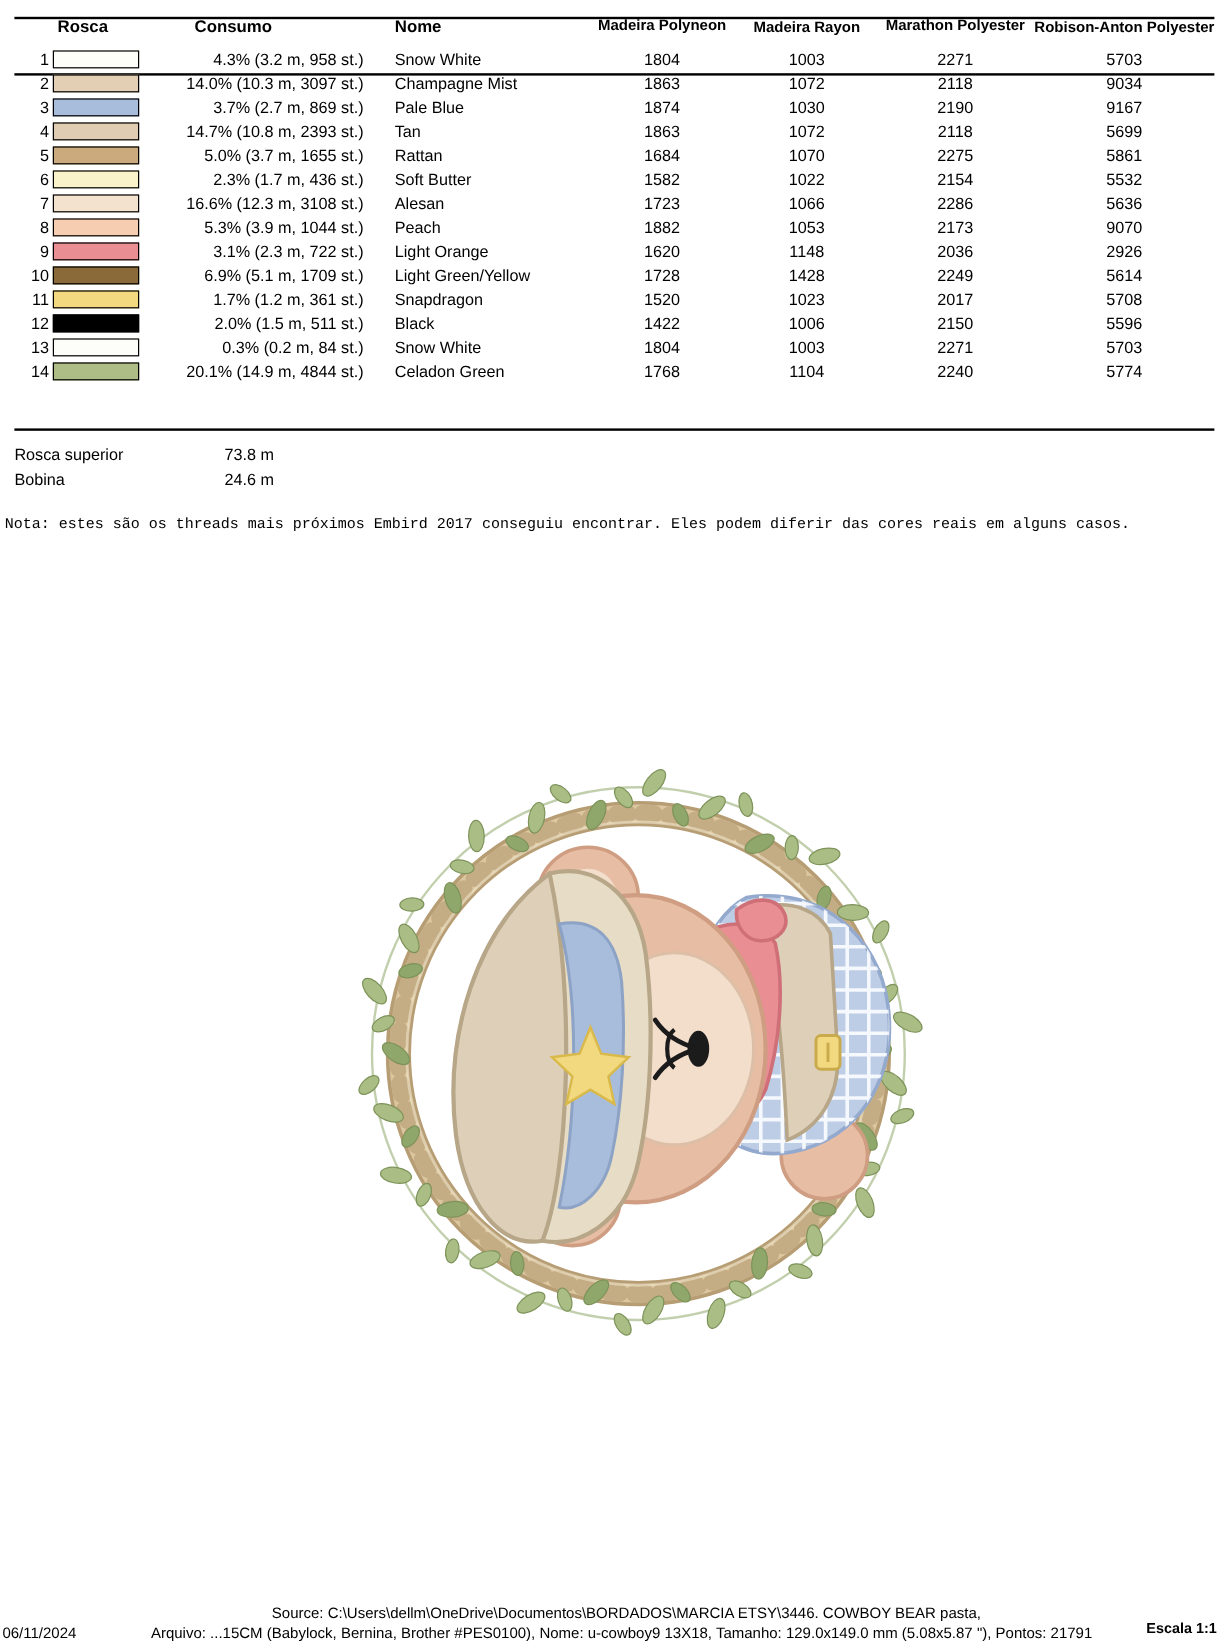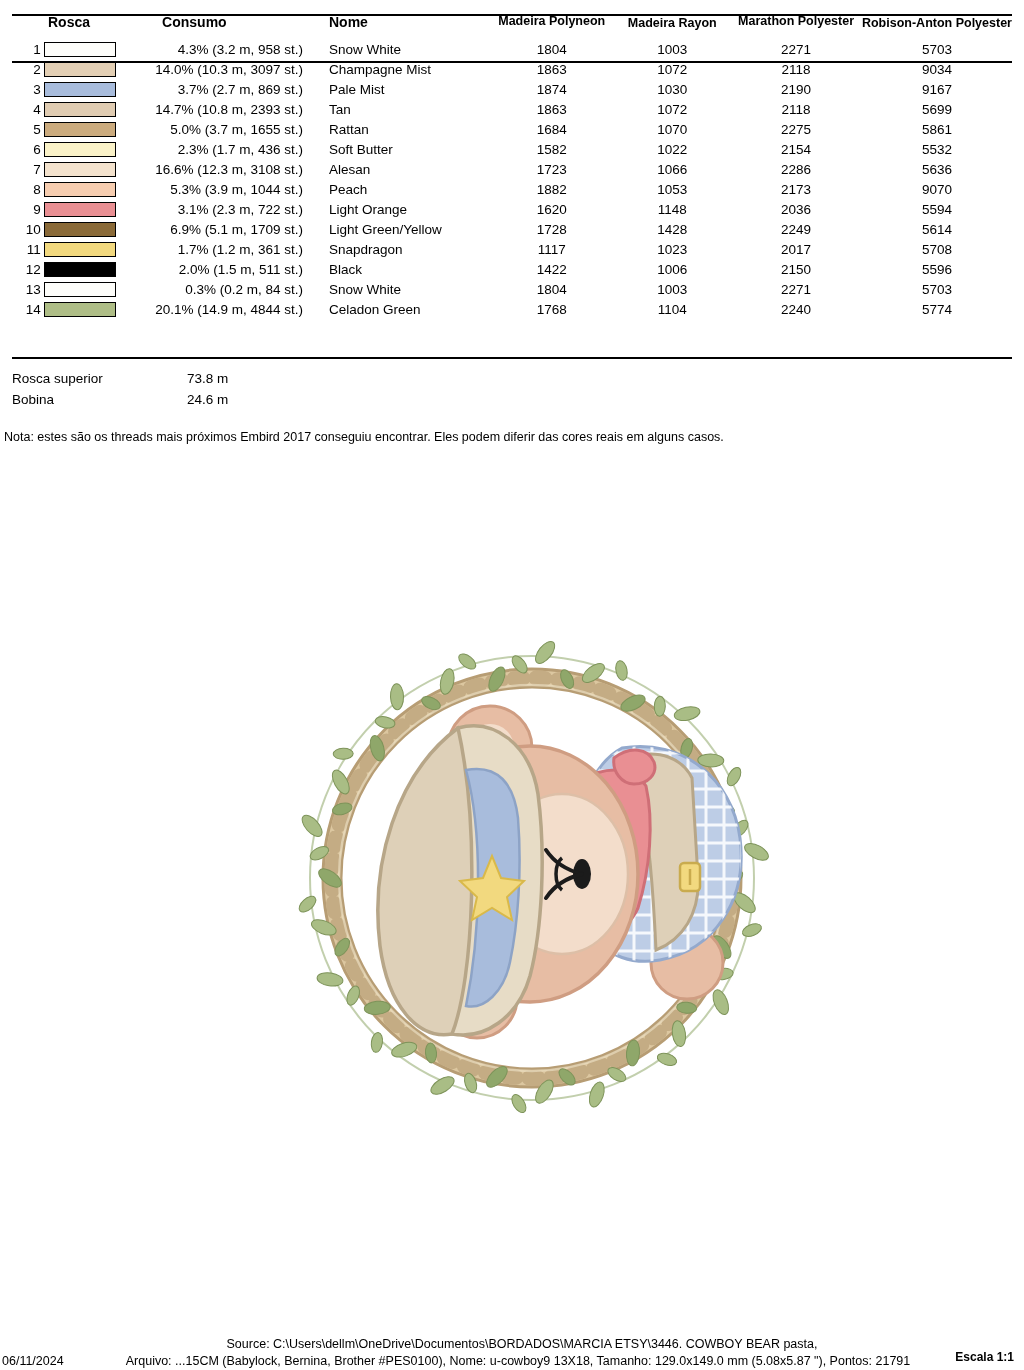--- a/index.html
+++ b/index.html
@@ -109,20 +109,21 @@
   .totals .row { display: flex; height: 21px; align-items: flex-start;}
   .totals .lbl { width: 175px; }
   .totals .val { }
 
   
   .note {
     position: absolute;
     left: 4px;
     top: 430px;
     font-size: 12.5px;
+    font-family: Liberation Mono, monospace;
   }
 
   
   .art {
     position: absolute;
     left: 262px;
     top: 578px;
     width: 540px;
     height: 620px;
   }
@@ -209,21 +210,21 @@
             <td class="cell-num">1072</td>
             <td class="cell-num">2118</td>
             <td class="cell-num">9034</td>
           </tr>
           <tr>
             <td class="cell-idx">3</td>
             <td class="cell-sw">
               <span class="swatch" style="background:#a8bcdc"></span>
             </td>
             <td class="cell-consumo">3.7% (2.7 m, 869 st.)</td>
-            <td class="cell-nome">Pale Mist</td>
+            <td class="cell-nome">Pale Blue</td>
             <td class="cell-num">1874</td>
             <td class="cell-num">1030</td>
             <td class="cell-num">2190</td>
             <td class="cell-num">9167</td>
           </tr>
           <tr>
             <td class="cell-idx">4</td>
             <td class="cell-sw">
               <span class="swatch" style="background:#e0ccb2"></span>
             </td>
@@ -285,42 +286,42 @@
           <tr>
             <td class="cell-idx">9</td>
             <td class="cell-sw">
               <span class="swatch" style="background:#e98f93"></span>
             </td>
             <td class="cell-consumo">3.1% (2.3 m, 722 st.)</td>
             <td class="cell-nome">Light Orange</td>
             <td class="cell-num">1620</td>
             <td class="cell-num">1148</td>
             <td class="cell-num">2036</td>
-            <td class="cell-num">5594</td>
+            <td class="cell-num">2926</td>
           </tr>
           <tr>
             <td class="cell-idx">10</td>
             <td class="cell-sw">
               <span class="swatch" style="background:#8a6a38"></span>
             </td>
             <td class="cell-consumo">6.9% (5.1 m, 1709 st.)</td>
             <td class="cell-nome">Light Green/Yellow</td>
             <td class="cell-num">1728</td>
             <td class="cell-num">1428</td>
             <td class="cell-num">2249</td>
             <td class="cell-num">5614</td>
           </tr>
           <tr>
             <td class="cell-idx">11</td>
             <td class="cell-sw">
               <span class="swatch" style="background:#f2d97f"></span>
             </td>
             <td class="cell-consumo">1.7% (1.2 m, 361 st.)</td>
             <td class="cell-nome">Snapdragon</td>
-            <td class="cell-num">1117</td>
+            <td class="cell-num">1520</td>
             <td class="cell-num">1023</td>
             <td class="cell-num">2017</td>
             <td class="cell-num">5708</td>
           </tr>
           <tr>
             <td class="cell-idx">12</td>
             <td class="cell-sw">
               <span class="swatch" style="background:#000000"></span>
             </td>
             <td class="cell-consumo">2.0% (1.5 m, 511 st.)</td>

